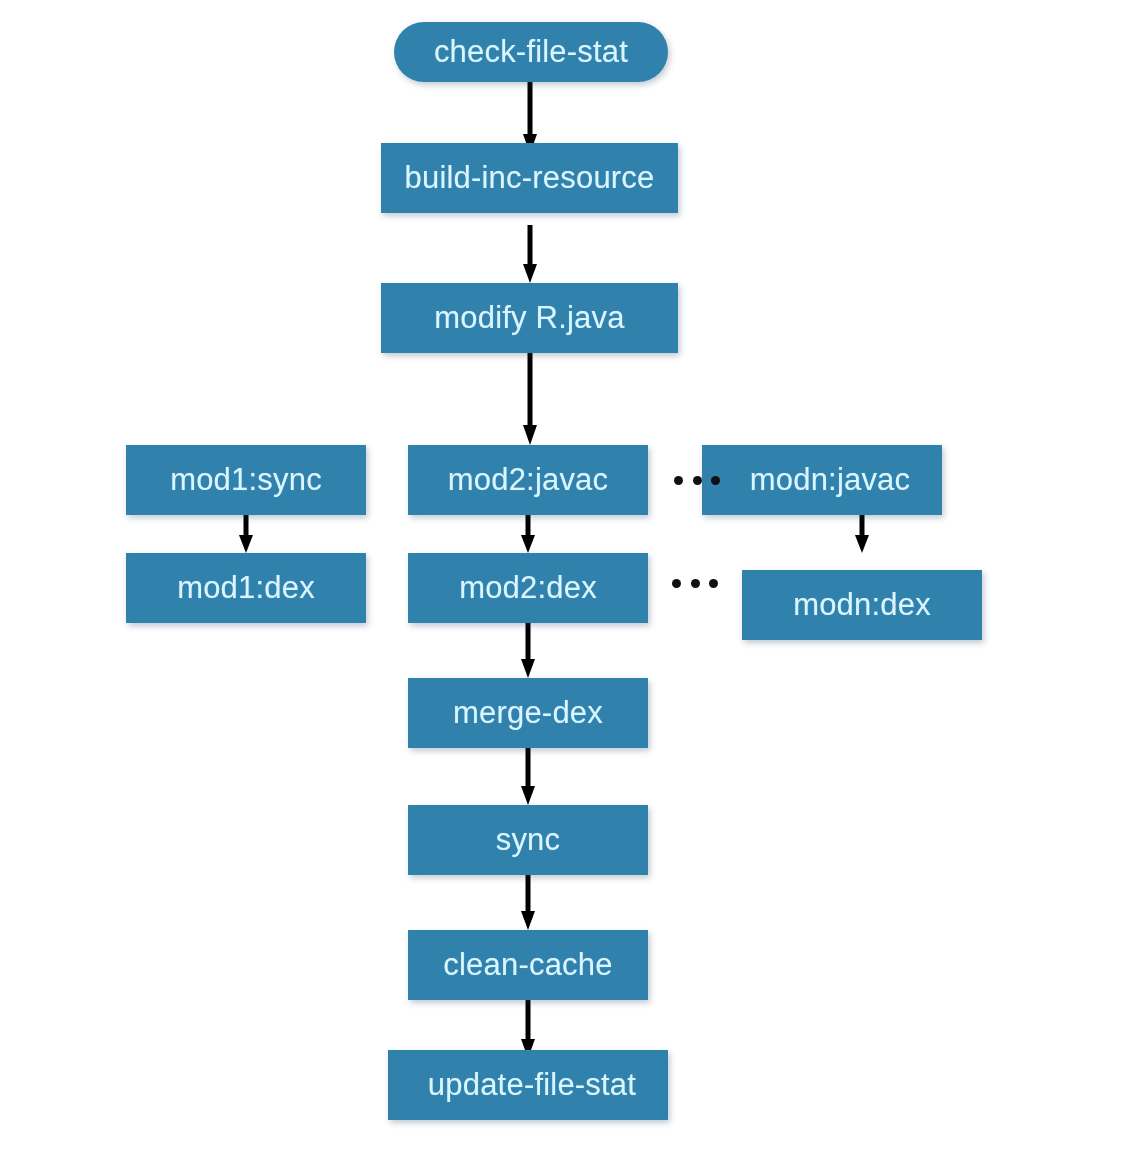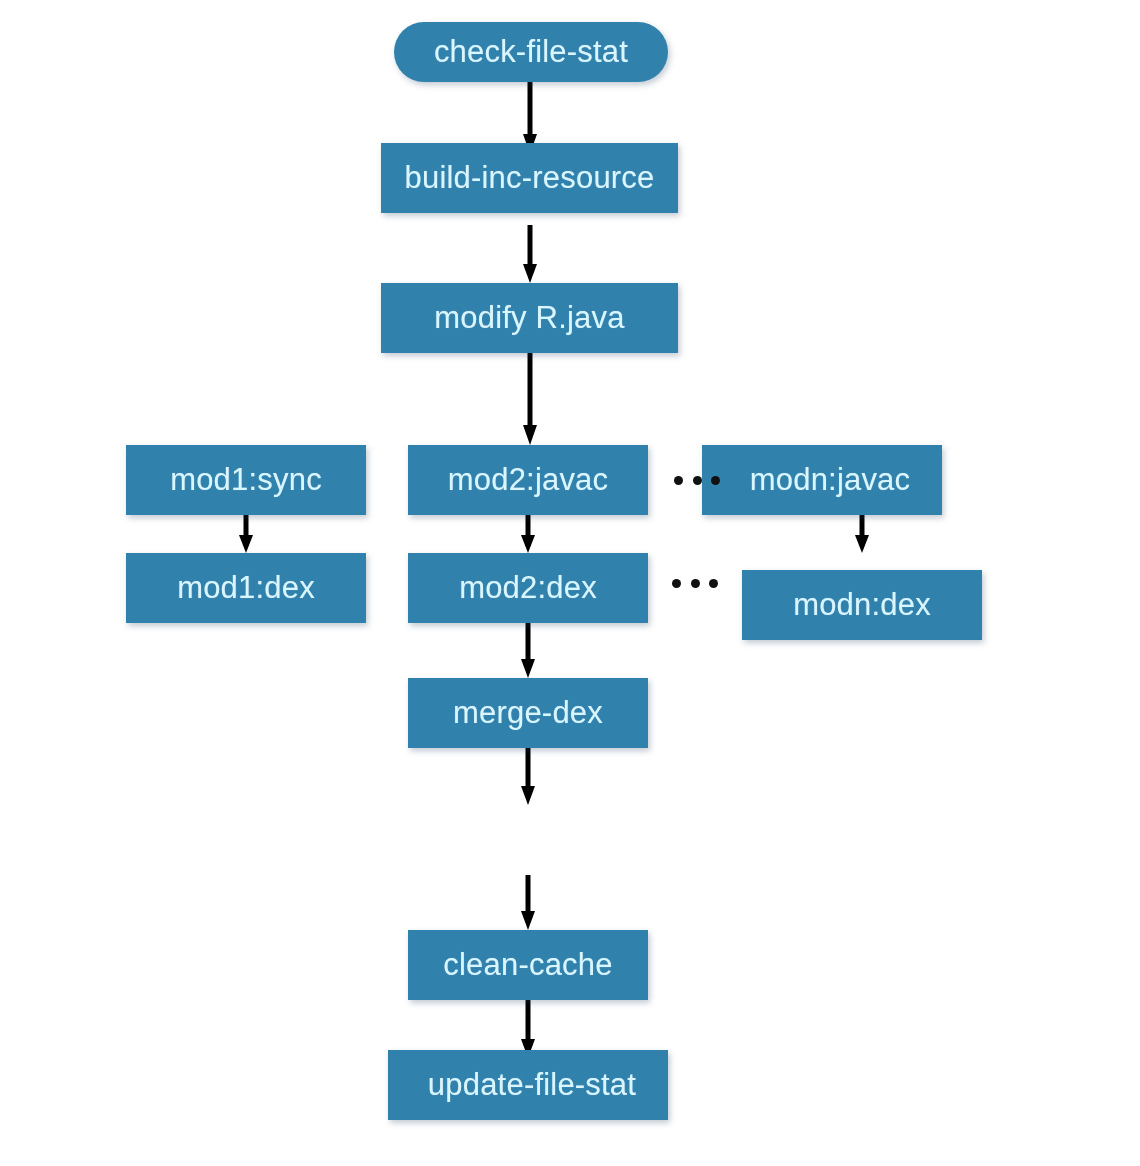--- a/index.html
+++ b/index.html
@@ -173,20 +173,23 @@
   </div>
 
   <div class="node" style="left:742px; top:570px; width:240px; height:70px;">
     <span class="node-label">modn:dex</span>
   </div>
 
   <div class="node" style="left:408px; top:678px; width:240px; height:70px;">
     <span class="node-label">merge-dex</span>
   </div>
 
+  <div class="node" style="left:408px; top:805px; width:240px; height:70px;">
+    <span class="node-label">sync</span>
+  </div>
 
   <div class="node" style="left:408px; top:930px; width:240px; height:70px;">
     <span class="node-label">clean-cache</span>
   </div>
 
   <div class="node" style="left:388px; top:1050px; width:280px; height:70px;padding-left:8px;">
     <span class="node-label">update-file-stat</span>
   </div>
 
   <div class="ellipsis" style="left:674px; top:475px; width:46px; height:10px;">

